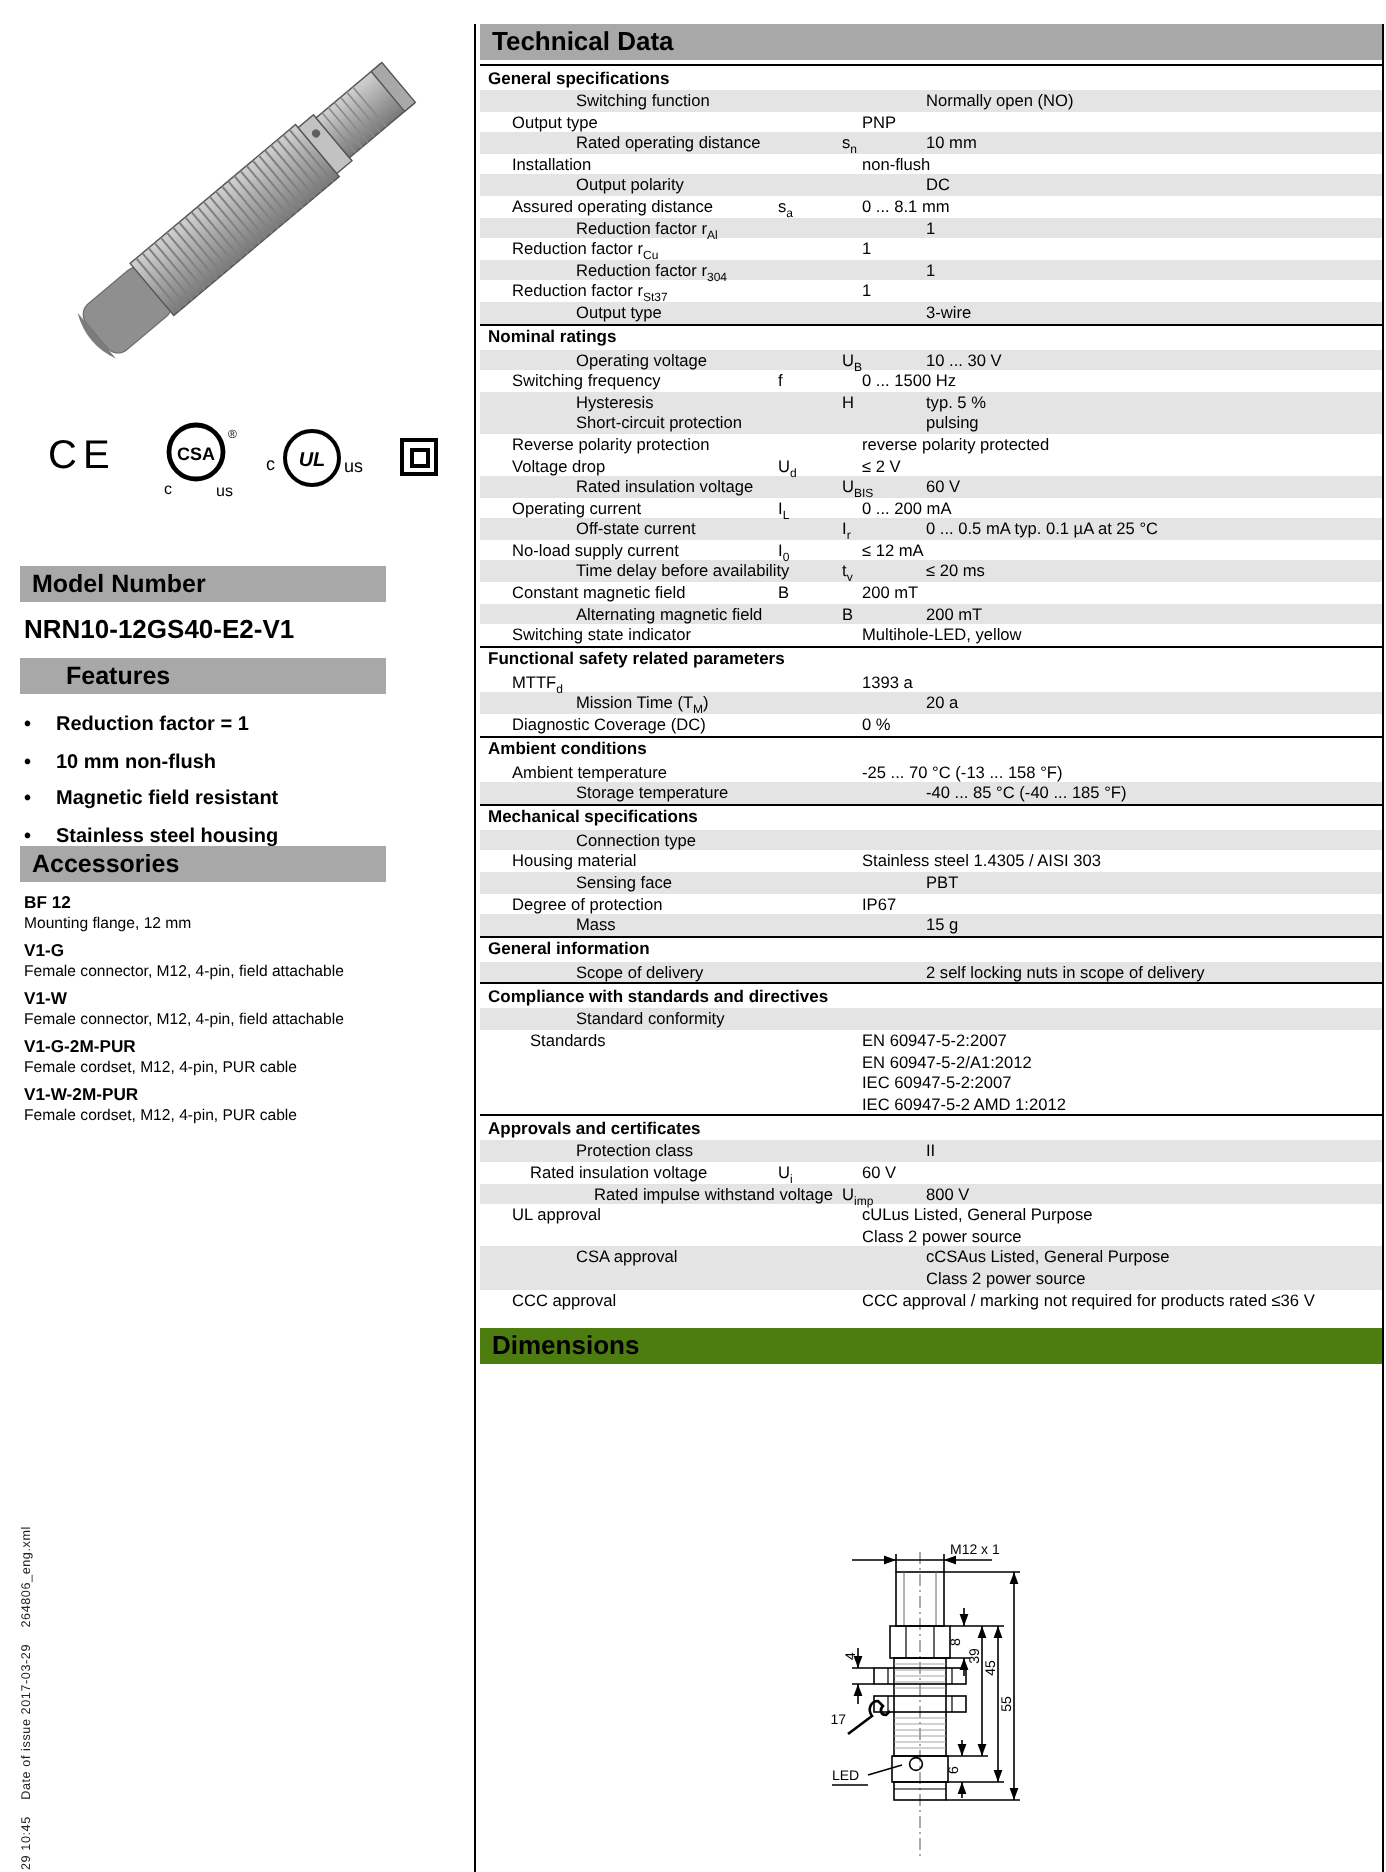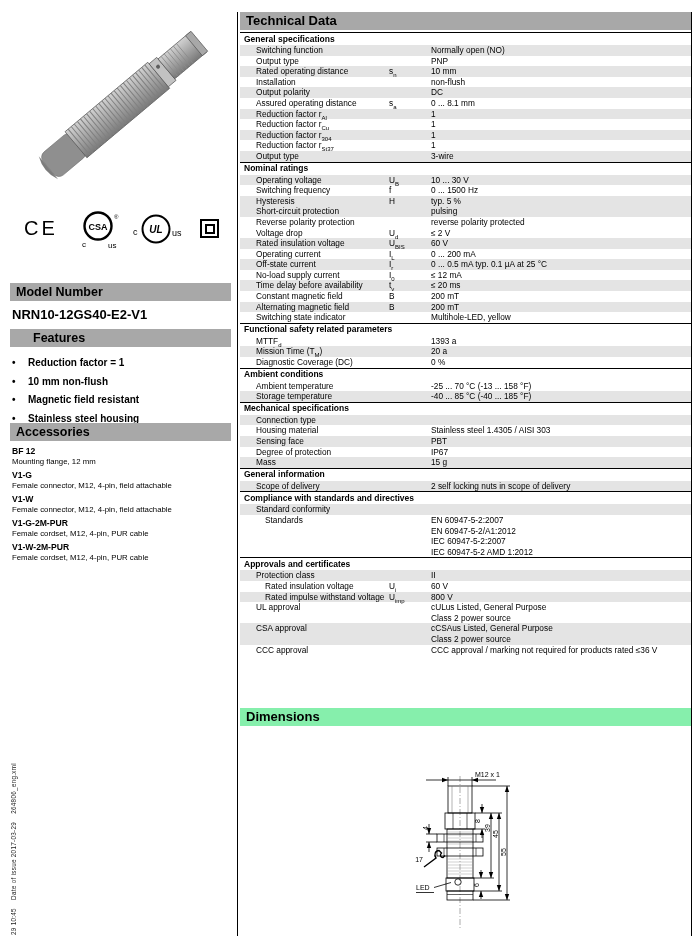--- a/index.html
+++ b/index.html
@@ -10,21 +10,21 @@
   #left-col{position:absolute;left:10px;top:12px;width:221px;height:924px;}
   #product-photo{position:absolute;left:5px;top:0px;width:205px;height:190px;}
   #logo-row{position:absolute;left:0;top:195px;width:221px;height:46px;}
   .logo{position:absolute;top:6px;}
   #ce-mark{left:14px;font-size:20px;letter-spacing:3px;font-weight:400;top:10px;}
   #csa-mark{left:68px;top:2px;}
   #ul-mark{left:122px;top:4px;}
   #class2-symbol{left:190px;top:12px;width:15px;height:15px;border:2px solid #000;
      display:flex;align-items:center;justify-content:center;}
   #class2-symbol .inner{width:6px;height:6px;border:2px solid #000;}
-  .left-bar{position:absolute;left:0;width:221px;height:18px;line-height:18px;
+  .left-bar{position:absolute;left:0;width:183px;height:18px;line-height:18px;
      padding-left:6px;box-sizing:border-box;font-size:12.5px;}
   #model-bar{top:271px;}
   #model-value{position:absolute;left:2px;top:295px;font-size:13px;font-weight:bold;}
   #features-bar{top:317px;padding-left:23px;}
   #features-list{position:absolute;left:2px;top:342px;width:219px;}
   .feat-item{font-size:10px;font-weight:bold;line-height:18.5px;display:flex;}
   .feat-item .bullet{width:16px;}
   #accessories-bar{top:411px;}
   #accessories-list{position:absolute;left:2px;top:434px;width:219px;}
   .acc-item{margin-bottom:4px;}
@@ -35,21 +35,21 @@
      font-size:6.3px;color:#222;letter-spacing:.3px;white-space:pre;}
   
   #col-divider{position:absolute;left:237px;top:12px;width:1px;height:924px;background:#000;}
   #right-edge{position:absolute;left:691px;top:12px;width:1px;height:924px;background:#000;}
   #tech-wrap{position:absolute;left:240px;top:12px;width:451px;}
   #tech-bar{height:18px;line-height:18px;font-size:13px;padding-left:6px;box-sizing:border-box;}
   #tech-table{margin-top:2px;}
   .sec-header{border-top:1px solid #000;font-size:8.5px;font-weight:bold;
      padding:1.5px 0 1px 4px;line-height:9.5px;}
   .row{display:flex;font-size:8.3px;line-height:10.6px;}
-  .row.shade{background:#e4e4e4;}
+  .row.shade{background:#e4e4e4;padding-left:32px;}
   .row .lbl{flex:0 0 149px;padding-left:16px;box-sizing:border-box;}
   .row.ind2 .lbl{padding-left:25px;}
   .row .sym{flex:0 0 42px;}
   .row .val{flex:1;}
   sub{font-size:6px;line-height:0;}
   
   #dim-bar{position:absolute;left:240px;top:664px;width:451px;height:18px;line-height:18px;
      font-size:13px;padding-left:6px;box-sizing:border-box;}
   #dim-drawing{position:absolute;left:378px;top:766px;width:220px;height:170px;}
   svg text{font-family:"Liberation Sans",sans-serif;}
@@ -397,21 +397,21 @@
           </div>
         </div>
         <div class="row">
           <span class="lbl">CCC approval</span>
           <span class="sym"></span>
           <div class="val">CCC approval / marking not required for products rated ≤36 V</div>
         </div>
       </div>
   </div>
 
-  <div id="dim-bar" class="bar" style="background: #86efac; margin-top: 44px;">Dimensions</div>
+  <div id="dim-bar" class="bar" style="background: #4d7c0f;">Dimensions</div>
 
   <svg id="dim-drawing" viewBox="0 0 220 170">
     <g stroke="#000" stroke-width="0.8" fill="none">
 
       <path d="M82,10 V162" stroke="#555" stroke-width="0.5" stroke-dasharray="6 2 1 2"></path>
 
       <rect x="70" y="20" width="24" height="27"></rect>
       <path d="M74,20 v27 M90,20 v27" stroke-width="0.5" stroke="#666"></path>
 
       <rect x="67" y="47" width="30" height="16"></rect>

